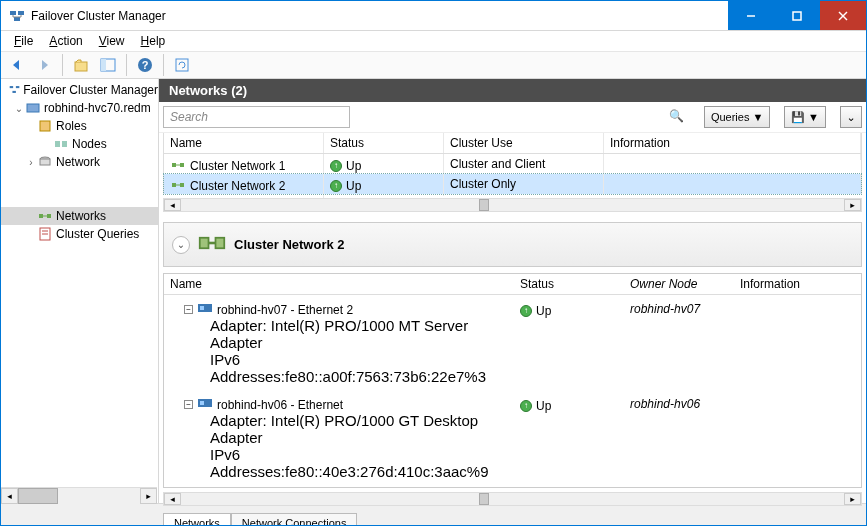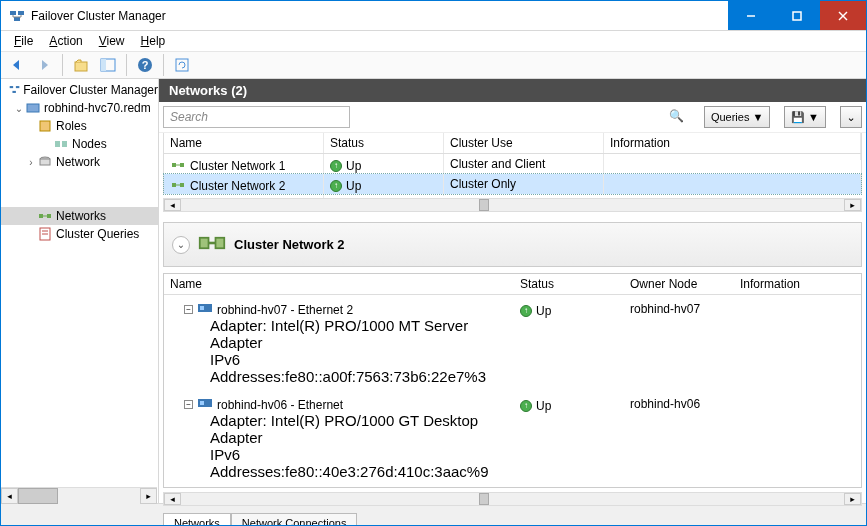--- a/index.html
+++ b/index.html
@@ -62,21 +62,21 @@
   .detail { margin: 6px 4px; border:1px solid #ccc; background:linear-gradient(#f8f8f8,#ececec); }
   .detail-head { display:flex; align-items:center; padding:6px 8px; gap:8px; }
   .chev { width:18px;height:18px;border:1px solid #bbb;border-radius:9px;background:#fff;display:flex;align-items:center;justify-content:center;font-size:10px;color:#555;}
   .detail-title { font-weight:bold; font-size:13px; }
   
   .conn { margin: 0 4px; border:1px solid #ccc; }
   .conn-header { display:flex; border-bottom:1px solid #ddd; }
   .conn-header > div, .conn-row > div { padding:3px 6px; }
   .ccol-name { width: 350px; }
   .ccol-status { width: 110px; }
-  .ccol-owner { width: 110px; }
+  .ccol-owner { width: 110px; font-style: italic; }
   .ccol-info { flex:1; }
   .conn-body { padding: 4px 0; }
   .conn-row { display:flex; }
   .conn-row .name-line { display:flex; align-items:center; gap:4px; padding-left:14px;}
   .conn-row .sub { padding-left: 40px; color:#000; font-size:15px; }
   .box { width:9px;height:9px;border:1px solid #8a8a8a;display:inline-flex;align-items:center;justify-content:center;font-size:8px;background:#fff;}
   
   .tabs { display:flex; margin:2px 4px 0 4px; }
   .tab { padding:3px 10px; border:1px solid #bbb; background:#f7f7f7; font-size:11px; position:relative; top:1px;}
   .tab.active { background:#fff; border-bottom-color:#fff; }

